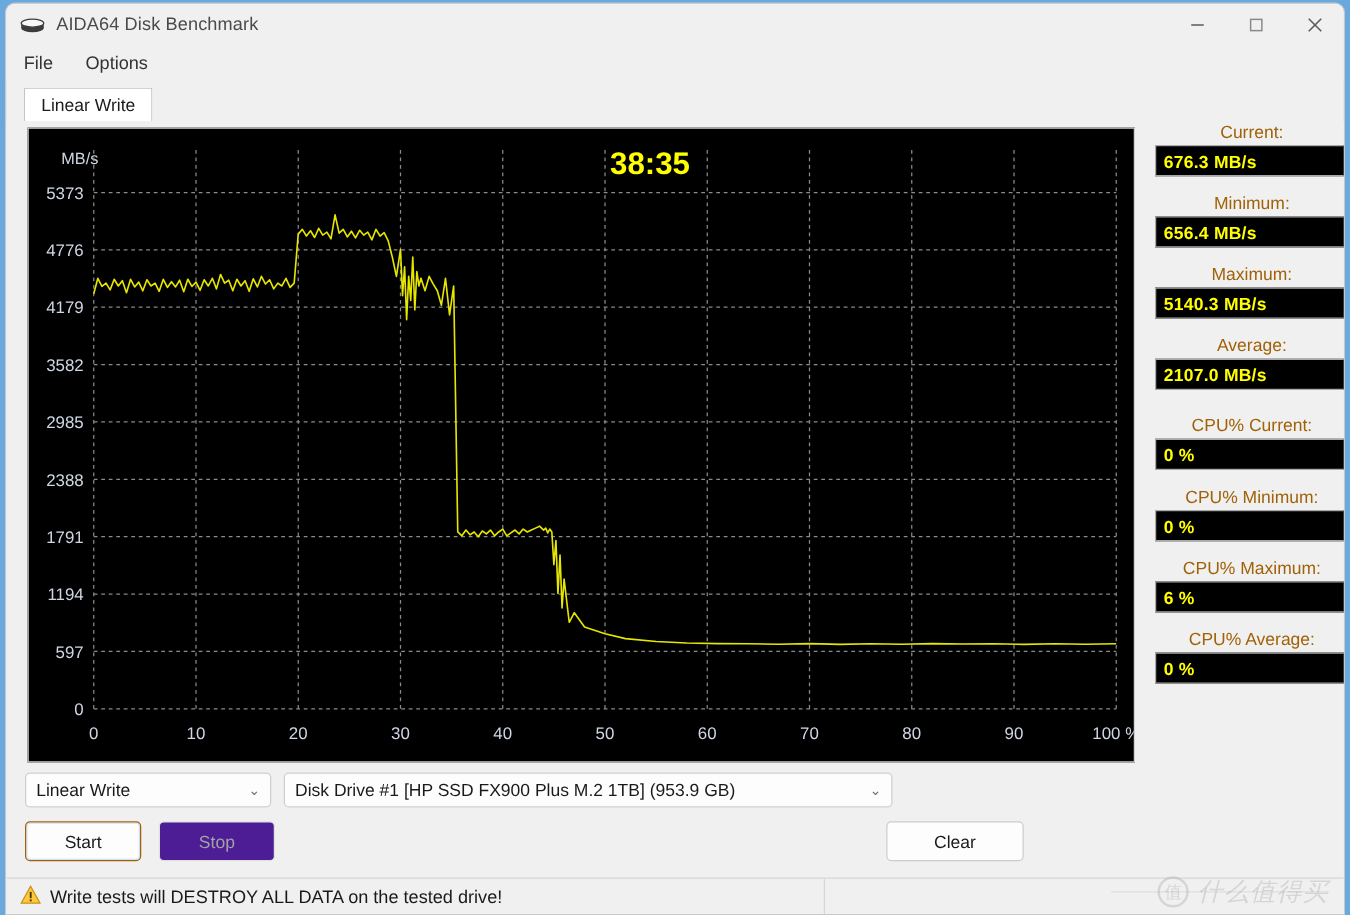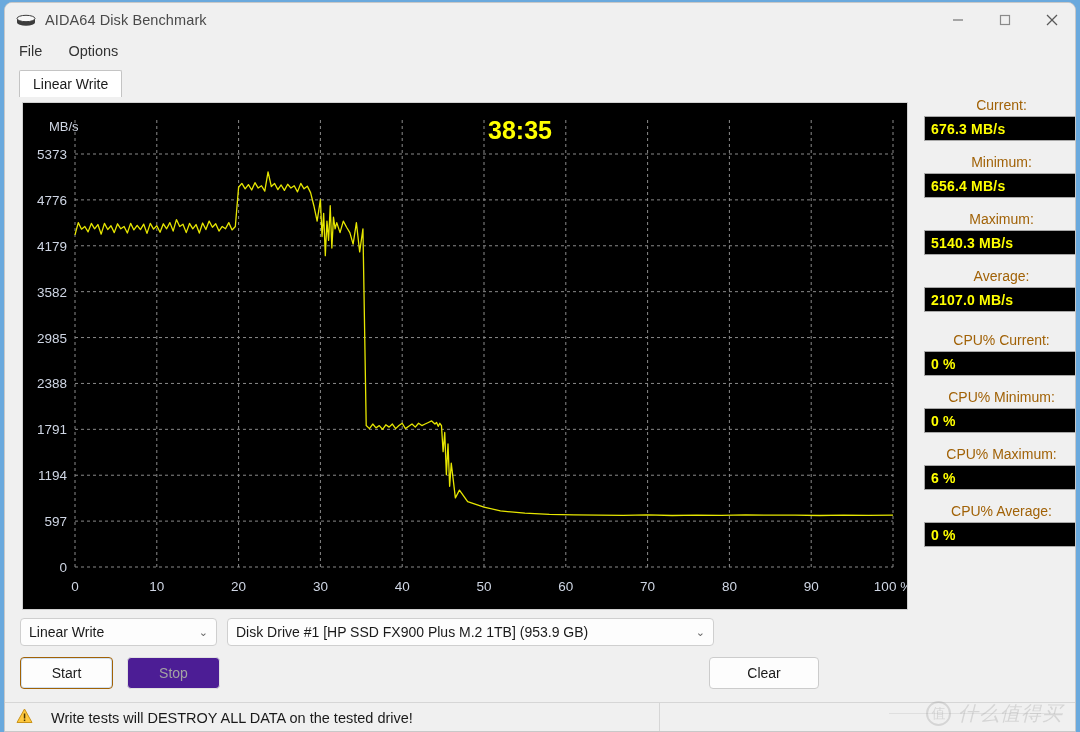--- a/index.html
+++ b/index.html
@@ -205,21 +205,21 @@
     width: 1072px; height: 31px;
     border-top: 1px solid #d6d6d6;
     background: #f0f0f0;
     display: flex;
     align-items: center;
     padding-left: 11px;
   }
   .warn-text {
     font-size: 14.5px;
     color: #1a1a1a;
-    margin-left: 18px;
+    margin-left: 7px;
   }
   .warn-sep {
     position: absolute;
     left: 654px; top: 0px;
     width: 1px; height: 31px;
     background: #d6d6d6;
   }
 
   
   .watermark {

